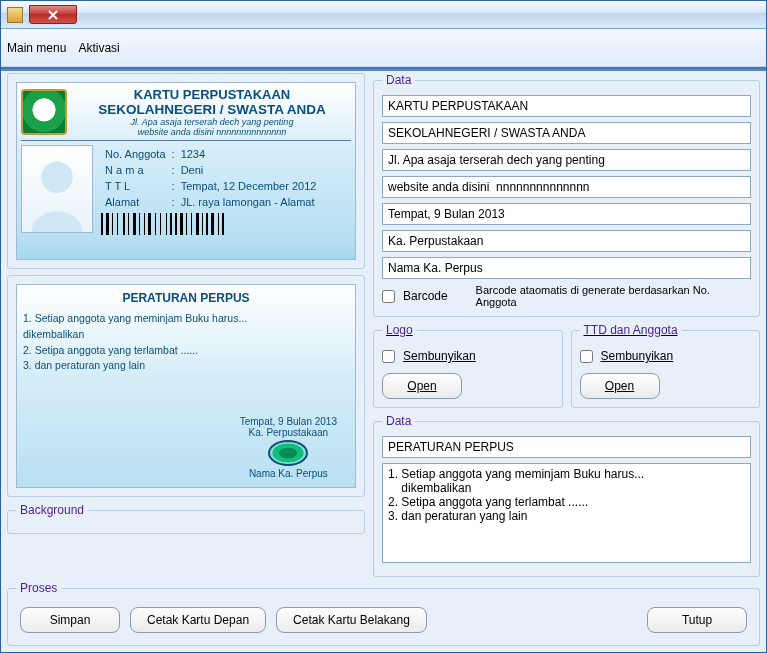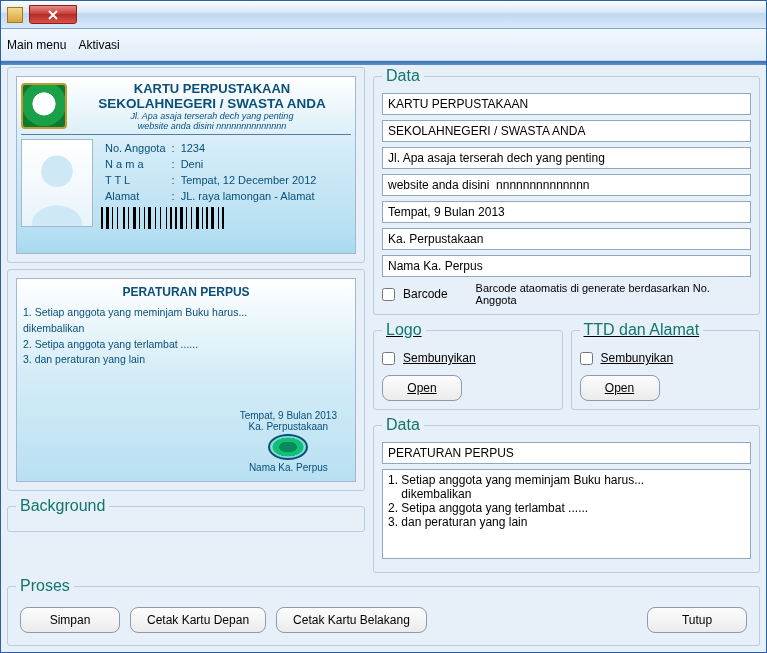--- a/index.html
+++ b/index.html
@@ -32,21 +32,21 @@
 .titlebar .title { flex: 1; color: #000; font-size: 12px; }
 .titlebar .win-btns { display: flex; gap: 2px; }
 .titlebar .win-btn {
   width: 44px; height: 19px;
   border-radius: 0 0 3px 3px;
   display: flex; align-items: center; justify-content: center;
   color: #fff; font-weight: bold; font-size: 11px;
 }
 .win-close { width: 48px !important; background: linear-gradient(#e68a86,#c8403a 45%,#b22a24 46%,#d9514b); border: 1px solid #8b1f1a; }
 .menubar {
-  height: 32px;
+  height: 38px;
   background: linear-gradient(#f3f8fe,#e0edfa);
   display: flex; align-items: center;
   padding: 0 6px;
   gap: 12px;
   border-bottom: 1px solid #c5d7eb;
 }
 .menubar .menu-item { color: #000; cursor: default; }
 .client {
   flex: 1;
   background: linear-gradient(#3d6fad,#5a8fcf 4px,#e7eff8 4px,#e7eff8);
@@ -57,21 +57,21 @@
 }
 .row1 { display: flex; gap: 8px; flex: 1; min-height: 0; }
 .col-left { width: 358px; display: flex; flex-direction: column; gap: 6px; }
 .col-right { flex: 1; display: flex; flex-direction: column; gap: 6px; }
 fieldset {
   border: 1px solid #b8cde4;
   border-radius: 3px;
   padding: 8px;
   background: #e7eff8;
 }
-fieldset > legend { color: #0f766e; padding: 0 4px; font-size: 16px; }
+fieldset > legend { color: #4c1d95; padding: 0 4px; font-size: 12px; }
 
 .card {
   border: 1px solid #a0b8d0;
   background: linear-gradient(#fff,#d4ecf8 40%,#b5dff2 90%,#a8d8ee);
   width: 100%; height: 178px;
   padding: 4px;
 }
 .card-header {
   display: flex; align-items: center;
   gap: 6px;
@@ -308,21 +308,21 @@
             <legend>Logo</legend>
             <div class="openbox">
               <label class="checkrow">
                   <input type="checkbox" style=""> 
                   <span>Sembunyikan</span>
                 </label>
               <button class="btn">Open</button>
             </div>
           </fieldset>
           <fieldset>
-            <legend>TTD dan Alamat</legend>
+            <legend>TTD dan Anggota</legend>
             <div class="openbox">
               <label class="checkrow">
                   <input type="checkbox" style=""> 
                   <span>Sembunyikan</span>
                 </label>
               <button class="btn">Open</button>
             </div>
           </fieldset>
         </div>
 

